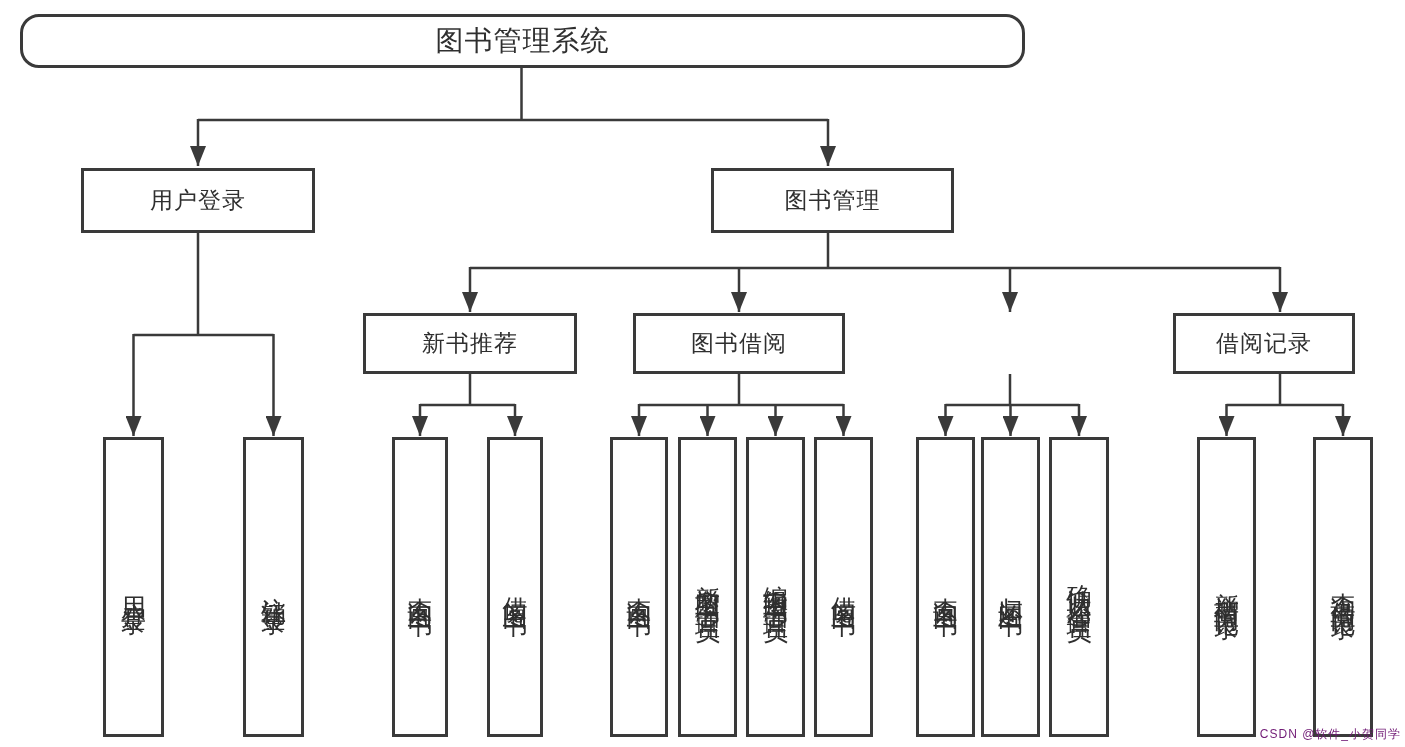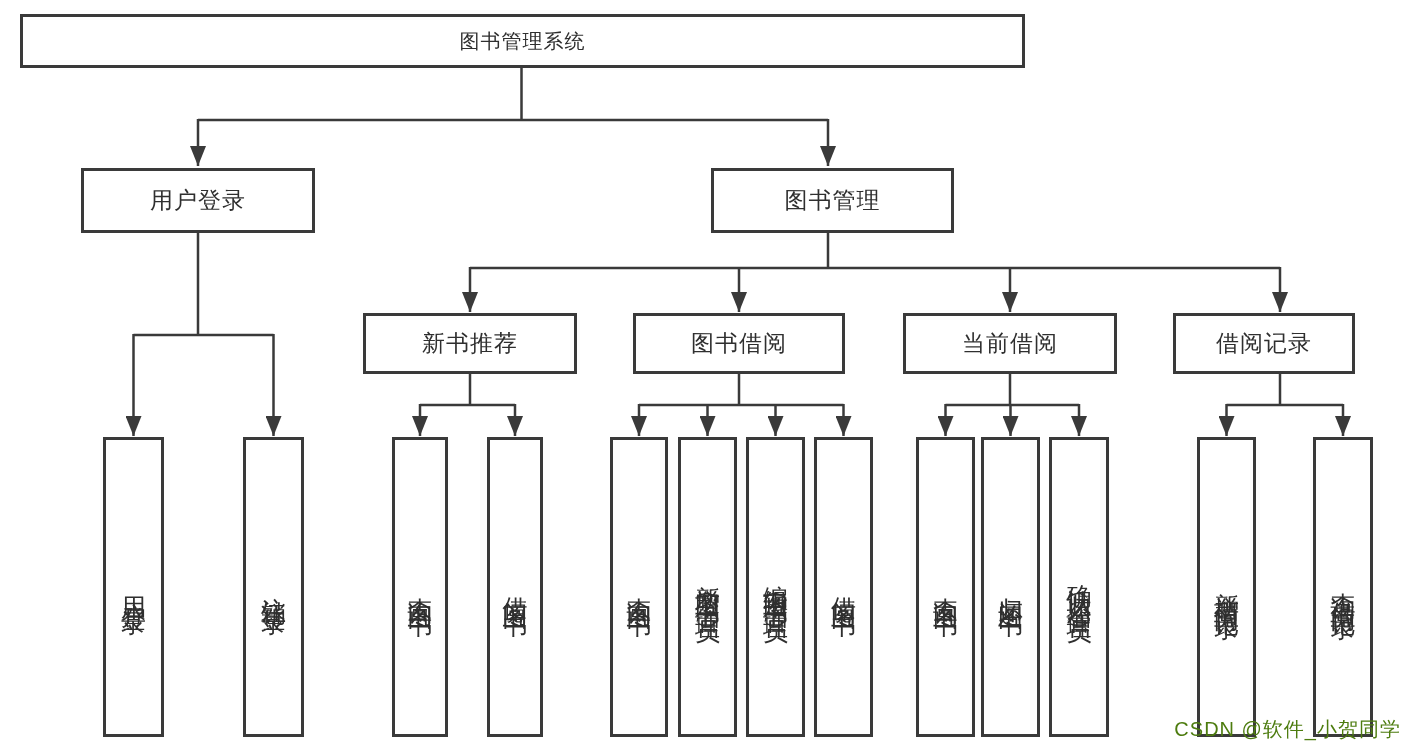--- a/index.html
+++ b/index.html
@@ -15,35 +15,35 @@
     position:absolute;
     box-sizing:border-box;
     border:3px solid #3a3a3a;
     background:#ffffff;
     display:flex;
     align-items:center;
     justify-content:center;
     color:#2f2f2f;
   }
   .hnode{font-size:23px;letter-spacing:1px;}
-  .root{font-size:20px;}
+  .root{font-size:28px;border-radius:19px;}
   .leaf{font-size:25px;}
   .leaf .vtext{
     writing-mode:vertical-rl;
     text-orientation:upright;
     letter-spacing:5px;
     line-height:1;
     white-space:nowrap;
   }
   .watermark{
     position:absolute;
     right:4px;
     bottom:4px;
-    font-size:20px;
-    color:#4d7c0f;
+    font-size:12px;
+    color:#701a75;
     letter-spacing:1px;
   }
 </style>
 </head>
 <body>
 
 <div class="stage">
 
   <svg class="connectors" viewBox="0 0 1405 747" xmlns="http://www.w3.org/2000/svg">
     <defs>
@@ -88,21 +88,20 @@
     </g>
   </svg>
 
   <div class="node hnode root" style="left:20px;top:14px;width:1005px;height:54px">图书管理系统</div>
 
   <div class="node hnode" style="left:81px;top:168px;width:234px;height:65px">用户登录</div>
   <div class="node hnode" style="left:711px;top:168px;width:243px;height:65px">图书管理</div>
 
   <div class="node hnode" style="left:363px;top:313px;width:214px;height:61px">新书推荐</div>
   <div class="node hnode" style="left:633px;top:313px;width:212px;height:61px">图书借阅</div>
-  <div class="node hnode" style="left:903px;top:313px;width:214px;height:61px">当前借阅</div>
   <div class="node hnode" style="left:1173px;top:313px;width:182px;height:61px">借阅记录</div>
 
   <div class="node leaf" style="left:103px;top:437px;width:61px;height:300px">
     <span class="vtext">用户登录</span>
   </div>
   <div class="node leaf" style="left:243px;top:437px;width:61px;height:300px">
     <span class="vtext">注销登录</span>
   </div>
 
   <div class="node leaf" style="left:392px;top:437px;width:56px;height:300px">

